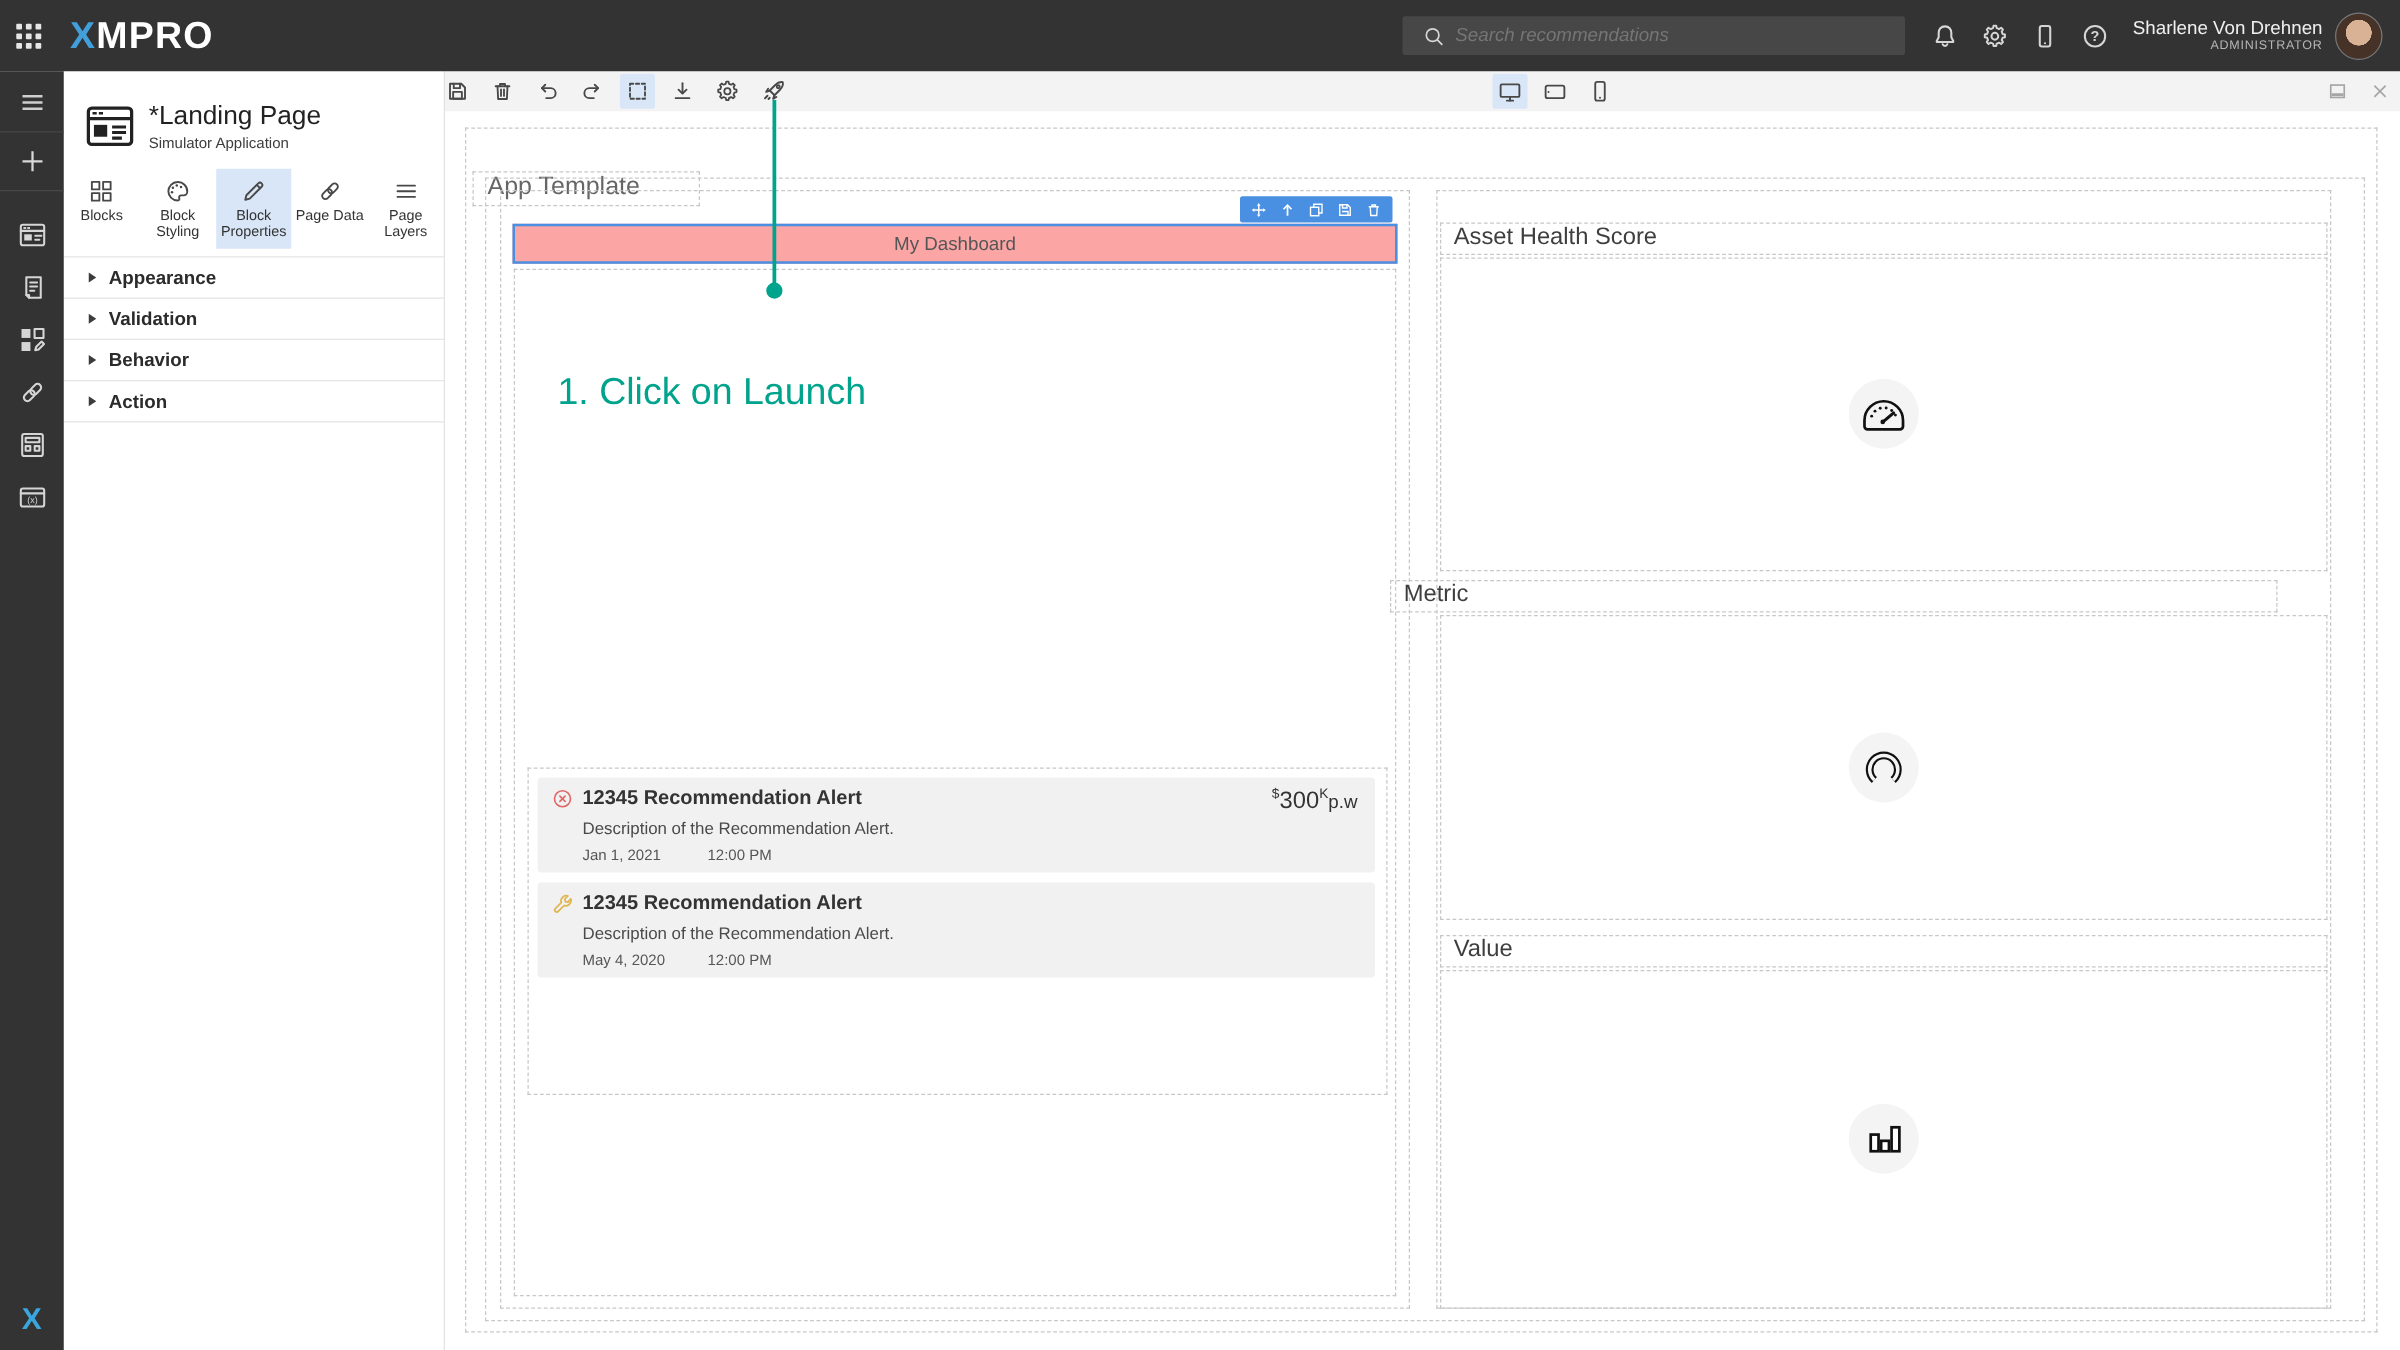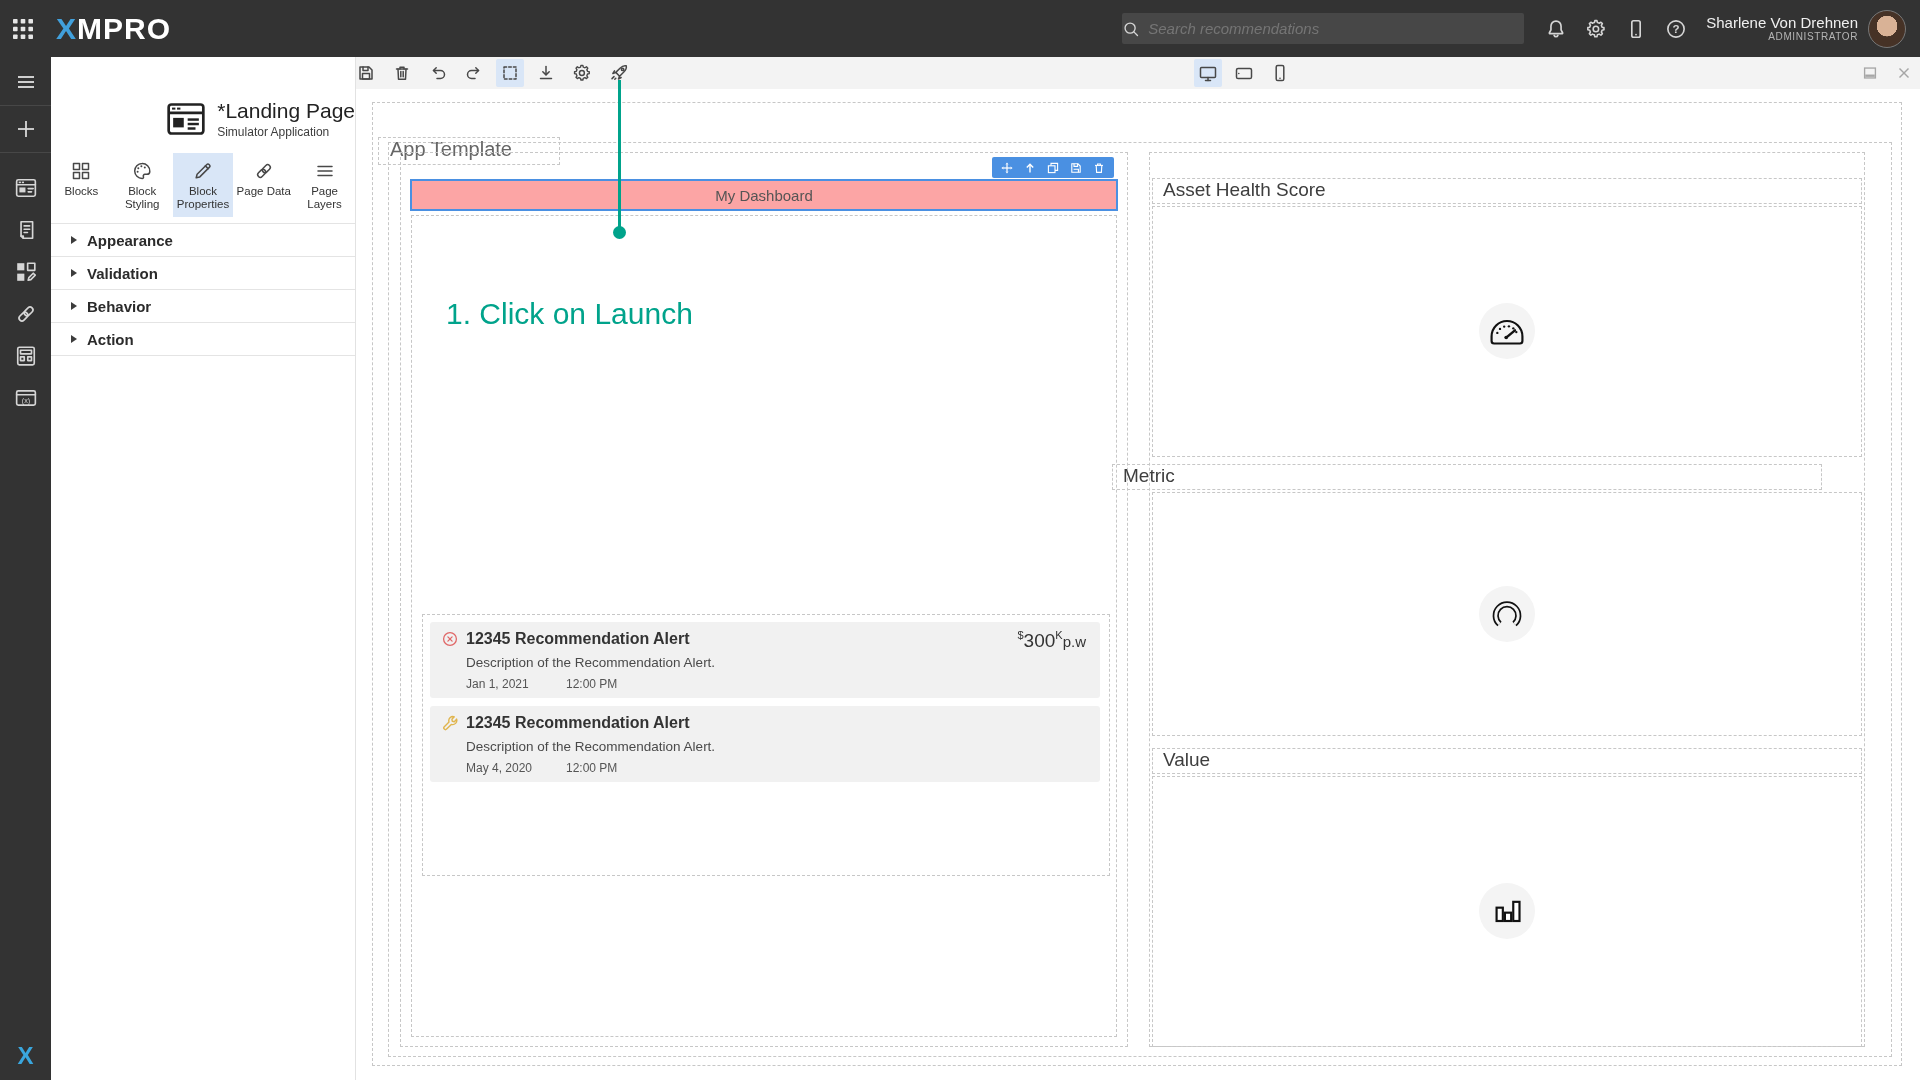--- a/index.html
+++ b/index.html
@@ -10,21 +10,21 @@
   .s  { stroke:#484848; fill:none; stroke-width:1.5; stroke-linecap:round; stroke-linejoin:round; }
   .sl { stroke:#d6d6d6; fill:none; stroke-width:1.5; stroke-linecap:round; stroke-linejoin:round; }
 
   
   .topbar { position:absolute; left:0; top:0; width:1920px; height:57px; background:#333333;
     display:flex; align-items:center; z-index:60; }
   .waffle { margin-left:10px; width:26px; height:26px; display:flex; align-items:center; justify-content:center; cursor:pointer; }
   .logo { margin-left:20px; font-size:30px; font-weight:800; letter-spacing:1px; color:#fff; }
   .logo .lx { color:#41a0dc; }
   .search { margin-left:auto; width:402px; height:31px; background:#474747; display:flex; align-items:center;
-    padding:0 0; border-radius:2px; }
+    padding:0 16px; border-radius:2px; }
   .search input { flex:1; background:transparent; border:none; outline:none; color:#d6d6d6;
     font-style:italic; font-size:15px; font-family:"Liberation Sans", sans-serif; margin-left:8px; }
   .tb-ic { width:40px; height:40px; display:flex; align-items:center; justify-content:center; cursor:pointer; }
   .tb-ics { margin-left:12px; display:flex; align-items:center; }
   .userblk { margin-left:10px; text-align:right; line-height:1.15; }
   .uname { color:#f0f0f0; font-size:15px; }
   .urole { color:#b5b5b5; font-size:10px; letter-spacing:.6px; }
   .avatar { margin-left:10px; margin-right:14px; width:38px; height:38px; border-radius:50%;
     background:radial-gradient(circle at 50% 42%, #d9b296 0 37%, #463226 38% 100%); border:1px solid #777; cursor:pointer; }
 
@@ -32,21 +32,21 @@
   .rail { position:absolute; left:0; top:57px; width:51px; height:1023px; background:#333333; z-index:55;
     display:flex; flex-direction:column; align-items:center; padding-top:10px; }
   .rail .ric { width:30px; height:30px; display:flex; align-items:center; justify-content:center; cursor:pointer; }
   .rail .div { width:51px; height:1px; background:#474747; margin:8px 0; }
   .rail .grp { margin-top:12px; }
   .xlogo { margin-top:auto; margin-bottom:10px; font-size:24px; font-weight:800; color:#3aa6dd; cursor:pointer; }
 
   
   .panel { position:absolute; left:51px; top:57px; width:305px; height:1023px; background:#fff;
     border-right:1px solid #e2e2e2; z-index:40; }
-  .phead { display:flex; align-items:center; padding:42px 0 10px 18px;justify-content:flex-end; }
+  .phead { display:flex; align-items:center; padding:24px 0 10px 18px; }
   .ptitles { margin-left:12px; }
   .ptitle { font-size:21px; color:#222; }
   .psub { font-size:12px; color:#3d3d3d; margin-top:2px; }
   .tabs { display:flex; margin-top:4px; }
   .tab { flex:1; padding-top:8px; padding-bottom:6px; text-align:center; cursor:pointer; }
   .tab.sel { background:#d9e6f7; }
   .tab .tic { display:flex; justify-content:center; margin-bottom:4px; }
   .tab .tlb { font-size:11.5px; line-height:13px; color:#333; }
   .acc { margin-top:6px; border-top:1px solid #e4e4e4; }
   .arow { height:33px; display:flex; align-items:center; padding-left:20px; border-bottom:1px solid #e4e4e4; cursor:pointer; }

